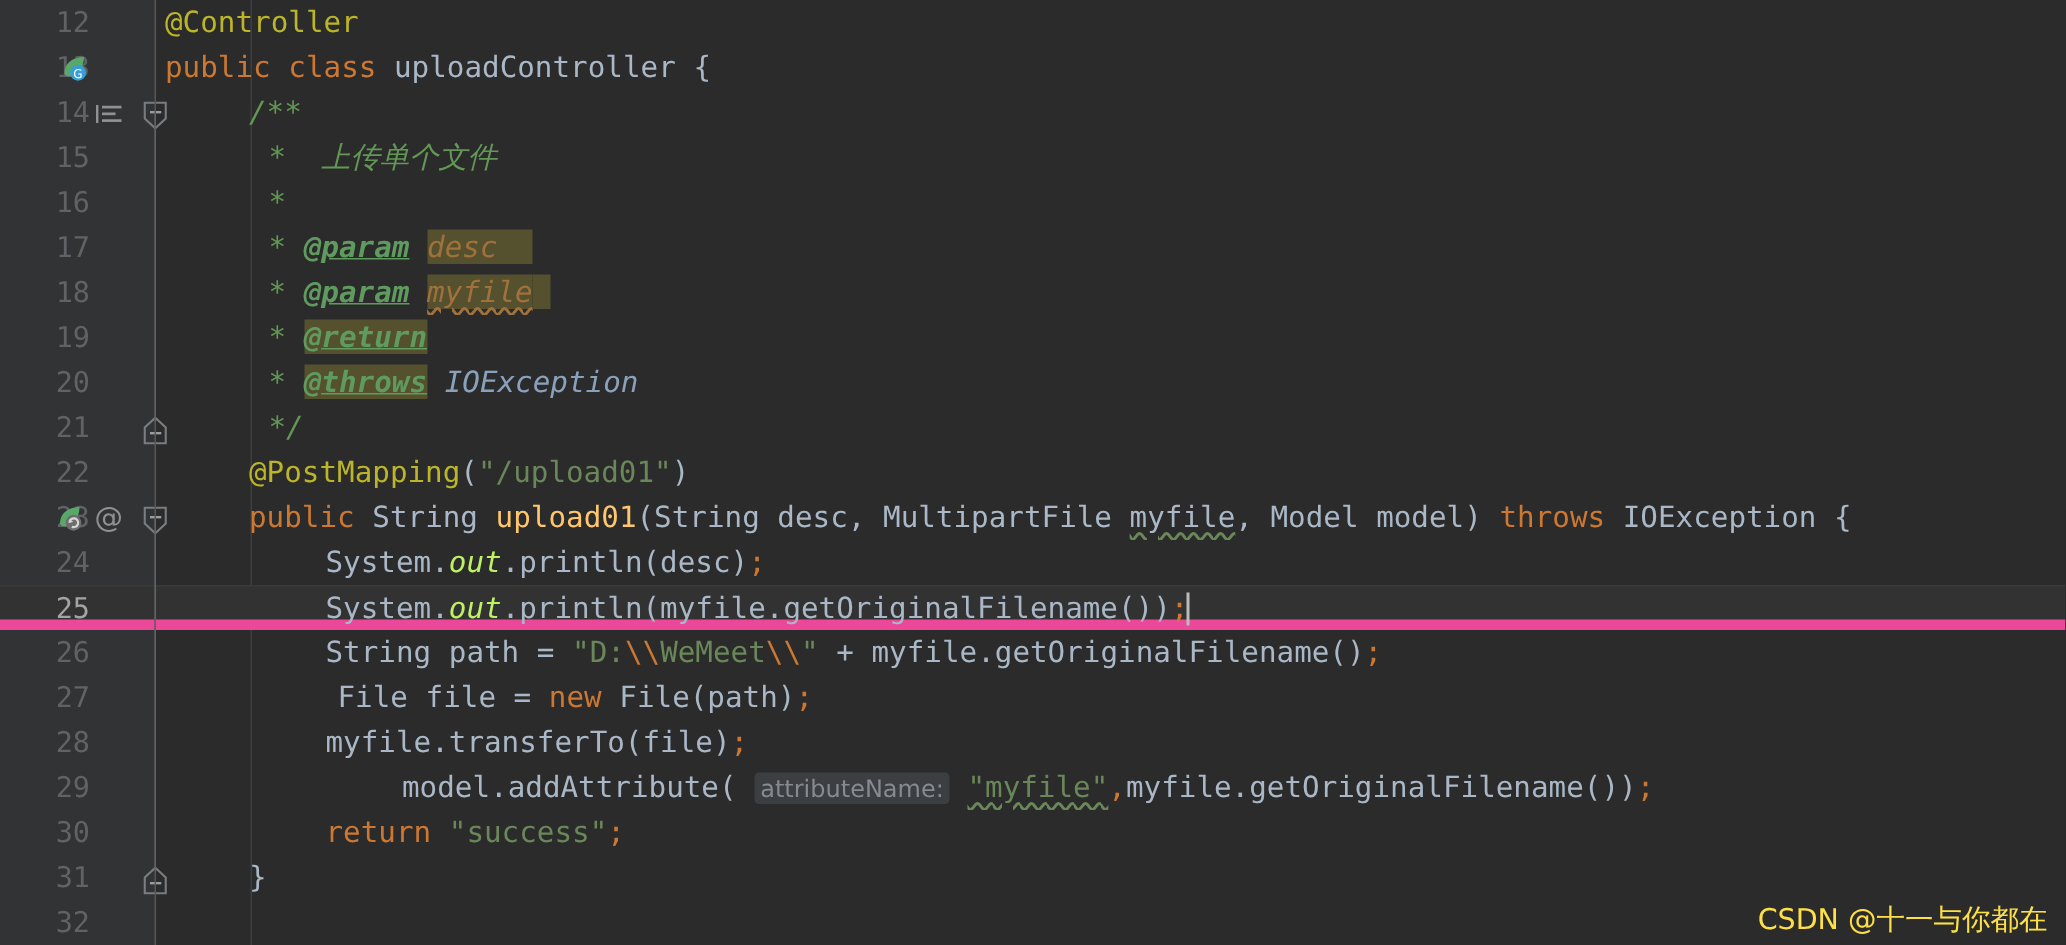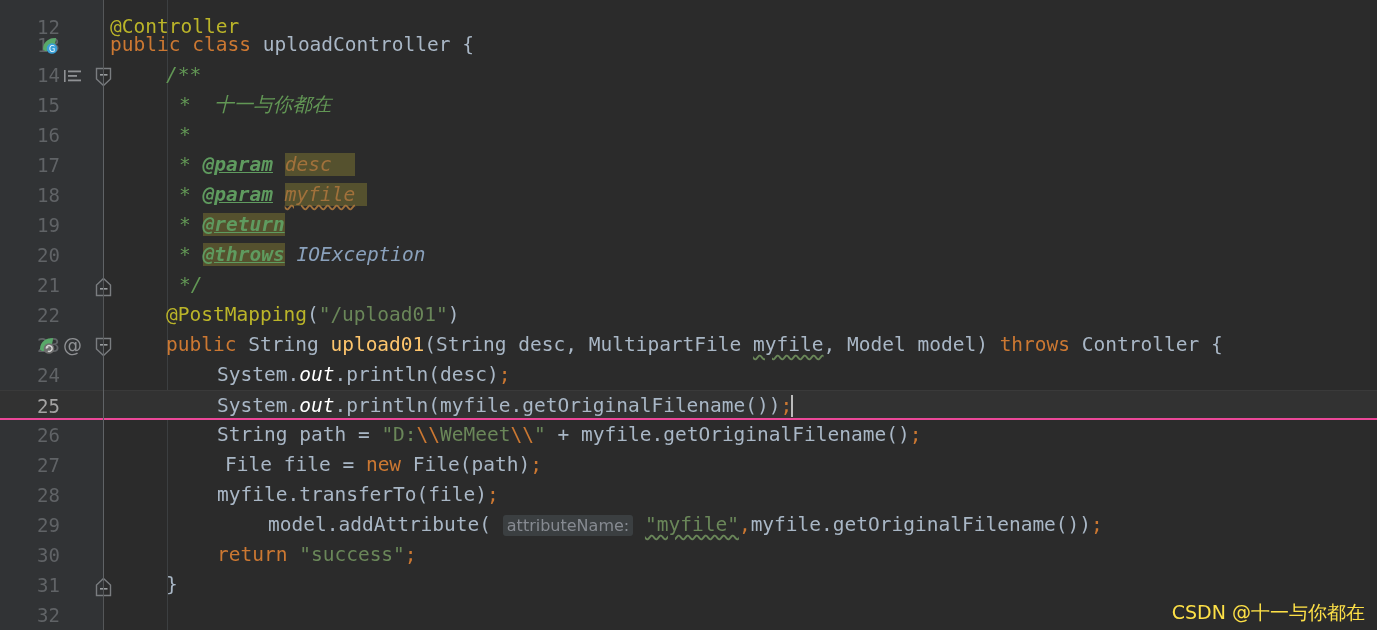--- a/index.html
+++ b/index.html
@@ -64,21 +64,21 @@
   
   .row {
     position: absolute;
     left: 0; right: 0;
     height: 30px;
     z-index: 3;
   }
   .row.current {
     background: #323232;
     border-top: 1px solid #3a3a3a;
-    border-bottom: 2px solid #ec4899;
+    border-bottom: 7px solid #ec4899;
   }
 
   .lnum {
     position: absolute;
     left: 0; width: 60px;
     text-align: right;
     font-size: 19px;
     line-height: 30px;
     color: #606366;
     font-family: "DejaVu Sans Mono", "Liberation Mono", monospace;
@@ -101,21 +101,21 @@
   }
 
   
   .kw        { color: #cc7832; }          
   .anno      { color: #bbb529; }          
   .ident     { color: #a9b7c6; }
   .cls       { color: #a9b7c6; }
   .method    { color: #ffc66d; }          
   .str       { color: #6a8759; }          
   .esc       { color: #cc7832; }          
-  .static    { color: #ffffff; font-style: italic; }  
+  .static    { color: #bef264; font-style: italic; }  
   .cmt       { color: #629755; font-style: italic; }  
   .cmt-cn    { color: #629755; font-style: italic; font-family: "DejaVu Sans", sans-serif; }
   .jdtag     { color: #5f9b5f; font-style: italic; font-weight: bold; text-decoration: underline; }
   .jdparam   { color: #a1713b; font-style: italic; }
   .jdtype    { color: #8aa1bc; font-style: italic; }
   .hl        { background: #55512e; }     
   .semi      { color: #cc7832; }
   .punc      { color: #a9b7c6; }
   .hint      { color: #868a91; background: #3b3f41; border-radius: 3px;
                padding: 1px 4px; font-size: 16px;
@@ -174,21 +174,21 @@
   <div class="gutter"></div>
   <div class="fold-col"></div>
   <div class="code-area"></div>
   <div class="gutter-sep"></div>
 
   <div class="indent-guide" style="left:167px;"></div>
 
   <div class="fold-line" style="top:76px;height:205px;"></div>
   <div class="fold-line" style="top:346px;height:235px;"></div>
 
-  <div class="row" style="top:12px;">
+  <div class="row" style="top:0px;">
     <span class="lnum">12</span>
     <span class="code"><span class="anno">@Controller</span></span>
   </div>
 
   <div class="row" style="top:30px;">
     <span class="lnum">13</span>
     <span class="gicon" style="left:40px;top:6px;">
       <svg width="19" height="19" viewBox="0 0 19 19">
         <path d="M3 13 C3 5,10 2,16 2 C16 9,12 15,6 15 C4.5 15,3.5 14.4,3 13 Z" fill="#59a869"></path>
         <circle cx="12" cy="12.5" r="5.3" fill="#389fd6"></circle>
@@ -212,21 +212,21 @@
       <svg width="17" height="20" viewBox="0 0 17 20">
         <path d="M1.5 1.5 H15.5 V12 L8.5 18.5 L1.5 12 Z" fill="none" stroke="#7a7d80" stroke-width="1.4"></path>
         <rect x="5" y="7" width="7.5" height="1.6" fill="#9a9d9f"></rect>
       </svg>
     </span>
     <span class="code" style="left:166px;"><span class="cmt">/**</span></span>
   </div>
 
   <div class="row" style="top:90px;">
     <span class="lnum">15</span>
-    <span class="code" style="left:179px;"><span class="cmt">*</span>  <span class="cmt-cn">十一与你都在</span></span>
+    <span class="code" style="left:179px;"><span class="cmt">*</span>  <span class="cmt-cn">上传单个文件</span></span>
   </div>
 
   <div class="row" style="top:120px;">
     <span class="lnum">16</span>
     <span class="code" style="left:179px;"><span class="cmt">*</span></span>
   </div>
 
   <div class="row" style="top:150px;padding-left:34px;">
     <span class="lnum">17</span>
     <span class="code" style="left:179px;"><span class="cmt">*</span> <span class="jdtag">@param</span> <span class="jdparam hl">desc</span><span class="hl">  </span></span>
@@ -273,21 +273,21 @@
         <path d="M9 10.2 l0.6 2.3 l2.3 -0.7 Z" fill="#d6d6d6"></path>
       </svg>
     </span>
     <span class="at-sym" style="left:63px;top:0px;">@</span>
     <span class="gicon" style="left:95px;top:7px;">
       <svg width="17" height="20" viewBox="0 0 17 20">
         <path d="M1.5 1.5 H15.5 V12 L8.5 18.5 L1.5 12 Z" fill="none" stroke="#7a7d80" stroke-width="1.4"></path>
         <rect x="5" y="7" width="7.5" height="1.6" fill="#9a9d9f"></rect>
       </svg>
     </span>
-    <span class="code" style="left:166px;"><span class="kw">public</span> <span class="cls">String</span> <span class="method">upload01</span><span class="ident">(String desc, MultipartFile </span><span class="ident wavy">myfile</span><span class="ident">, Model model) </span><span class="kw">throws</span><span class="ident"> Controller {</span></span>
+    <span class="code" style="left:166px;"><span class="kw">public</span> <span class="cls">String</span> <span class="method">upload01</span><span class="ident">(String desc, MultipartFile </span><span class="ident wavy">myfile</span><span class="ident">, Model model) </span><span class="kw">throws</span><span class="ident"> IOException {</span></span>
   </div>
 
   <div class="row" style="top:360px;">
     <span class="lnum">24</span>
     <span class="code" style="left:217px;"><span class="ident">System.</span><span class="static">out</span><span class="ident">.println(desc)</span><span class="semi">;</span></span>
   </div>
 
   <div class="row current" style="top:390px;">
     <span class="lnum current">25</span>
     <span class="code" style="left:217px;"><span class="ident">System.</span><span class="static">out</span><span class="ident">.println(myfile.getOriginalFilename())</span><span class="semi">;</span><span class="caret"></span></span>

